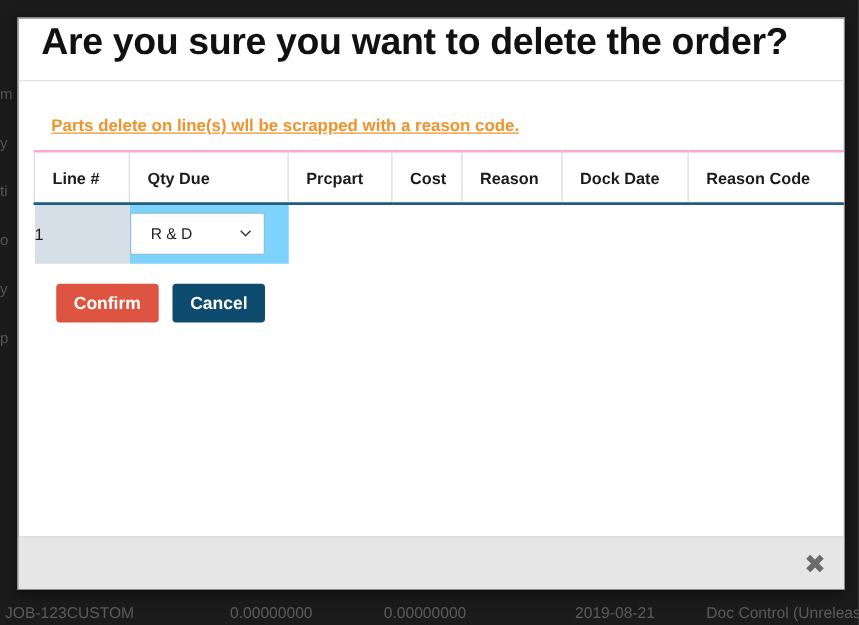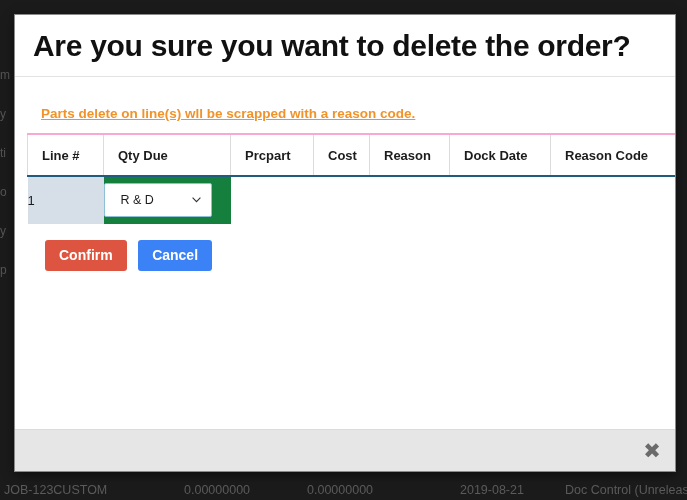--- a/index.html
+++ b/index.html
@@ -71,21 +71,21 @@
     height: 458px;
     background: #ffffff;
     border: 1px solid #8a8a8a;
     box-shadow: 0 3px 10px rgba(0,0,0,.5);
     display: flex;
     flex-direction: column;
   }
 
   
   #modal-header {
-    padding: 14px 18px 12px 18px;
+    padding: 2px 18px 12px 18px;
     border-bottom: 1px solid #e3e3e3;
   }
   #modal-title {
     font-size: 30px;
     font-weight: bold;
     color: #111;
     letter-spacing: -0.3px;
     line-height: 1.15;
     white-space: nowrap;
   }
@@ -144,21 +144,21 @@
     vertical-align: middle;
     height: 48px;
     border: 0;
   }
   td.cell-line {
     background: #d6dfe7;
     padding-left: 14px;
     border-left: 1px solid #cdd6de;
   }
   td.cell-qty {
-    background: #15803d;
+    background: #7dd3fc;
     padding-left: 10px;
     padding-right: 12px;
     border-right: 1px solid #cdd6de;
   }
   td.cell-blank { background: transparent; }
 
   .reason-select {
     width: 108px;
     height: 34px;
     padding: 0 8px 0 16px;
@@ -194,21 +194,21 @@
     font-weight: bold;
     color: #ffffff;
     border: 0;
     border-radius: 3px;
     padding: 8px 14px 9px 14px;
     cursor: pointer;
     line-height: 1;
     text-align: right;
   }
   #confirm-button { background: #dd5540; margin-right: 7px; }
-  #cancel-button { background: #3b82f6; }
+  #cancel-button { background: #0c4a6e; }
 
   
   #modal-footer {
     height: 42px;
     flex: 0 0 42px;
     background: #e6e6e6;
     border-top: 1px solid #dadada;
     position: relative;
   }
   #close-icon {

